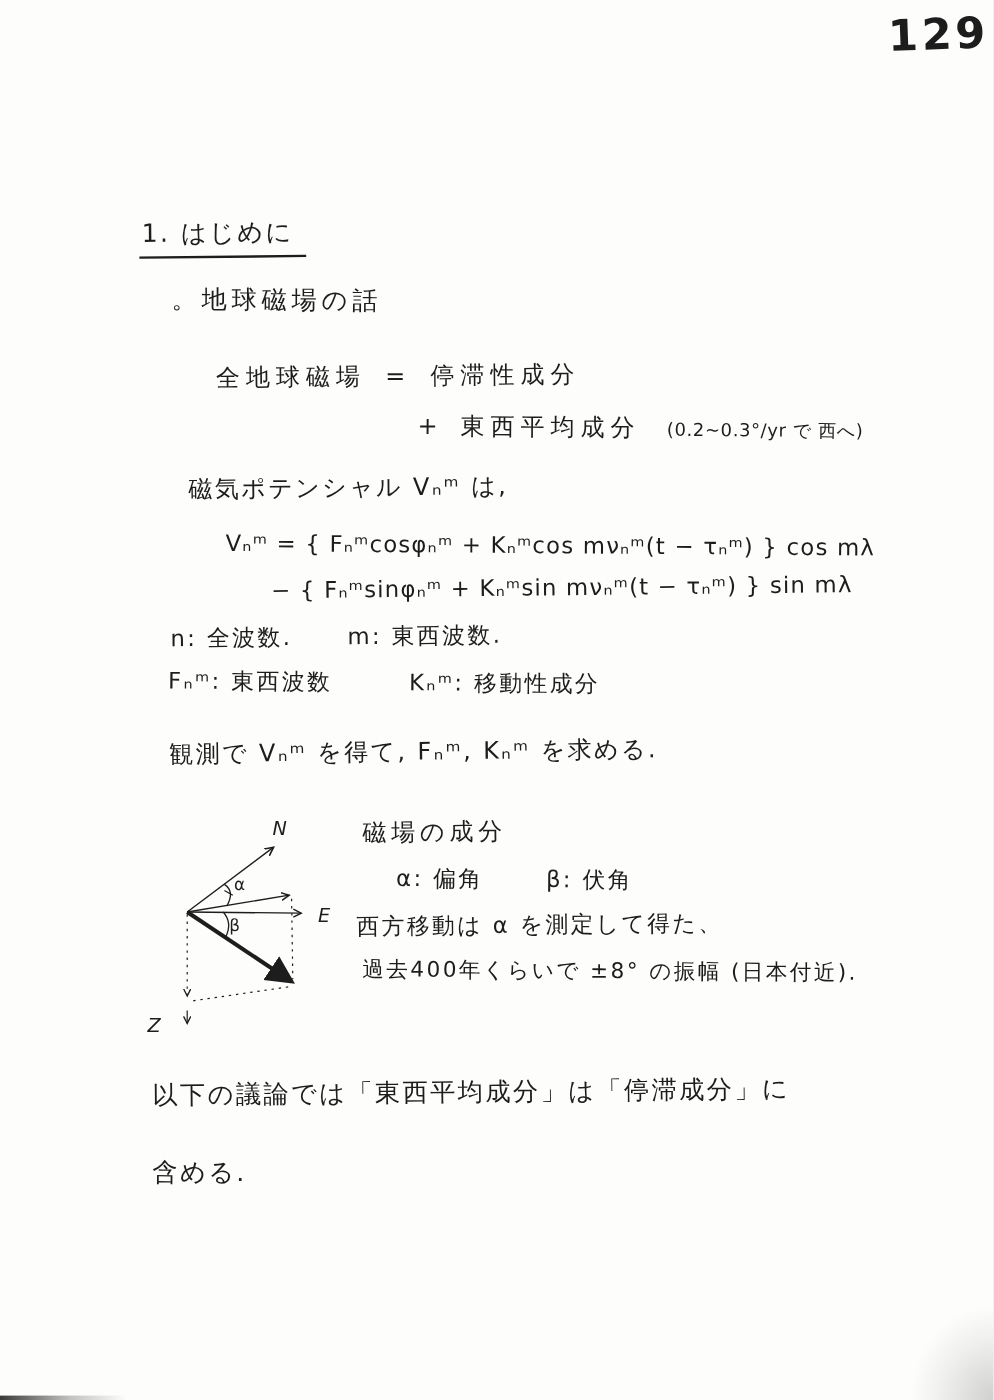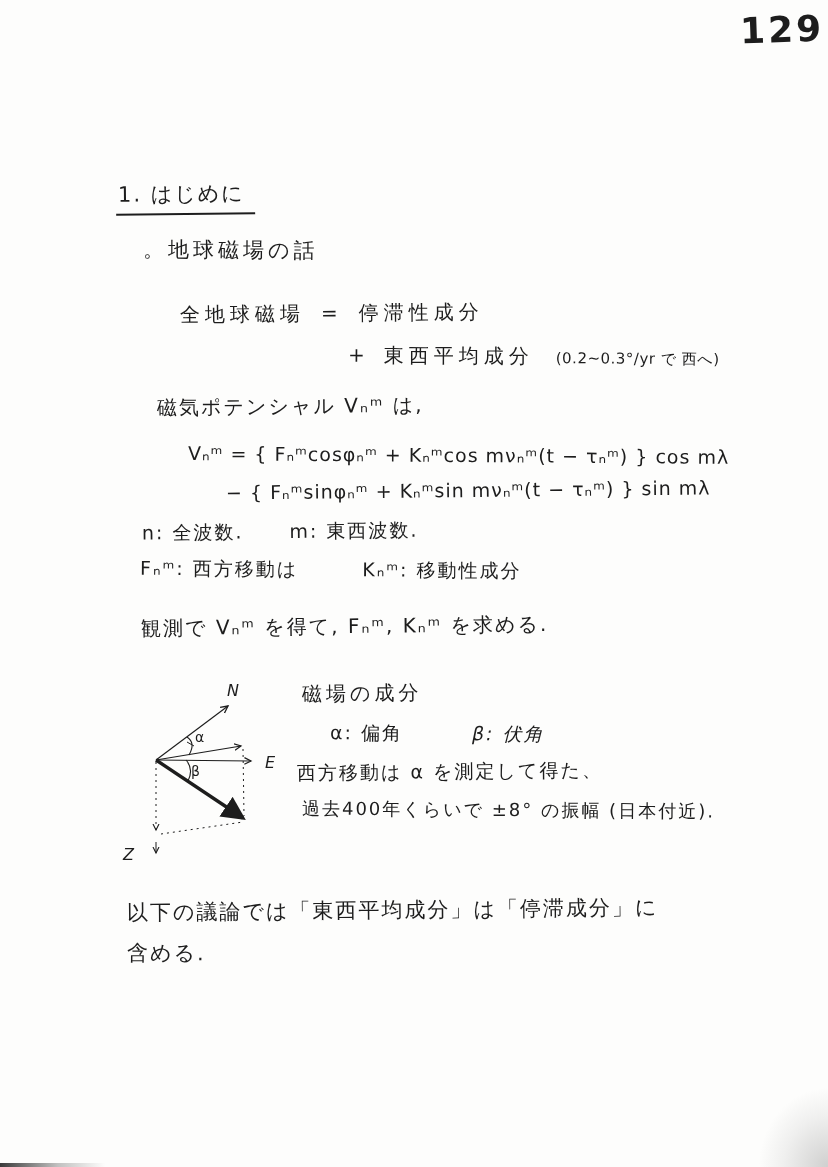--- a/index.html
+++ b/index.html
@@ -74,21 +74,21 @@
   <div class="hand r1" style="left:157px;top:394px;font-size:20px;">磁気ポテンシャル Vₙᵐ は,</div>
 
   <div class="hand eq r2" style="left:188px;top:444px;">Vₙᵐ = { Fₙᵐcosφₙᵐ + Kₙᵐcos mνₙᵐ(t − τₙᵐ) } cos mλ</div>
   <div class="hand eq r1" style="left:226px;top:479px;">− { Fₙᵐsinφₙᵐ + Kₙᵐsin mνₙᵐ(t − τₙᵐ) } sin mλ</div>
 
   <div class="hand flexrow r1" style="left:142px;top:520px;font-size:19px;">
     <span>n: 全波数.</span>
     <span style="margin-left:46px;">m: 東西波数.</span>
   </div>
   <div class="hand flexrow r2" style="left:140px;top:558px;font-size:19px;">
-    <span>Fₙᵐ: 西方移動は</span>
+    <span>Fₙᵐ: 東西波数</span>
     <span style="margin-left:64px;">Kₙᵐ: 移動性成分</span>
   </div>
 
   <div class="hand r1" style="left:141px;top:614px;font-size:20px;">観測で Vₙᵐ を得て, Fₙᵐ, Kₙᵐ を求める.</div>
 
   <svg width="200" height="205" viewBox="0 0 200 205" style="position:absolute;left:95px;top:672px;">
     <defs>
       <marker id="ah" markerWidth="9" markerHeight="9" refX="6" refY="3.5" orient="auto">
         <path d="M0,0.5 L6,3.5 L0,6.5" fill="none" stroke="#1d1d1d" stroke-width="1.1"></path>
       </marker>
@@ -119,24 +119,24 @@
     <text class="axis-label" x="132" y="24">N</text>
     <text class="axis-label" x="170" y="96">E</text>
     <text class="axis-label" x="28" y="188">Z</text>
     <text class="angle-label" x="100" y="70">α</text>
     <text class="angle-label" x="96" y="104">β</text>
   </svg>
 
   <div class="hand r1" style="left:302px;top:681px;font-size:20px;letter-spacing:4px;">磁場の成分</div>
   <div class="hand flexrow r2" style="left:330px;top:722px;font-size:19px;">
     <span>α: 偏角</span>
-    <span style="margin-left:69px;font-style:italic;">β: 伏角</span>
+    <span style="margin-left:52px;">β: 伏角</span>
   </div>
   <div class="hand r1" style="left:297px;top:760px;font-size:19px;">西方移動は α を測定して得た、</div>
   <div class="hand r2" style="left:302px;top:799px;font-size:18px;">過去400年くらいで ±8° の振幅 (日本付近).</div>
 
   <div class="hand r1" style="left:127px;top:898px;font-size:21px;letter-spacing:2px;">以下の議論では「東西平均成分」は「停滞成分」に</div>
-  <div class="hand r2" style="left:127px;top:941px;font-size:21px;">含める.</div>
+  <div class="hand r2" style="left:127px;top:965px;font-size:21px;">含める.</div>
 
   <div class="smudge-bl"></div>
   <div class="shadow-br"></div>
 
 </div>
 
 </body></html>

